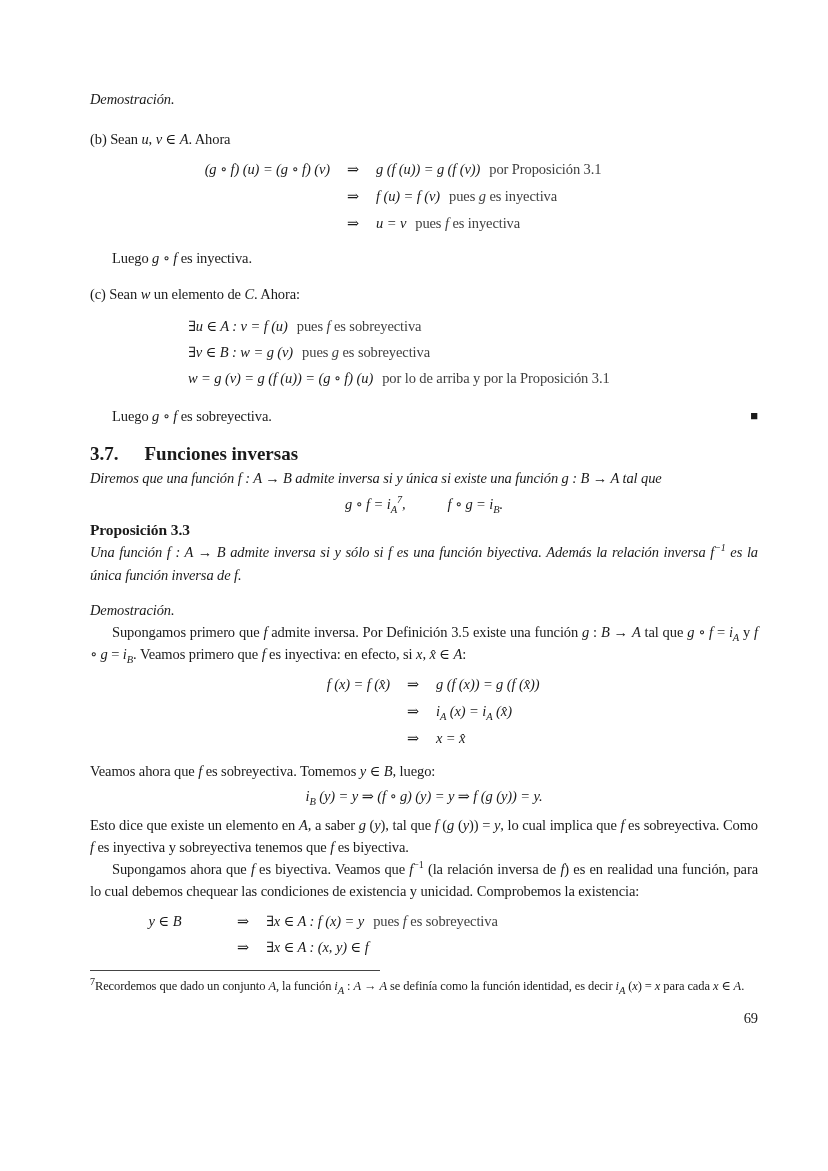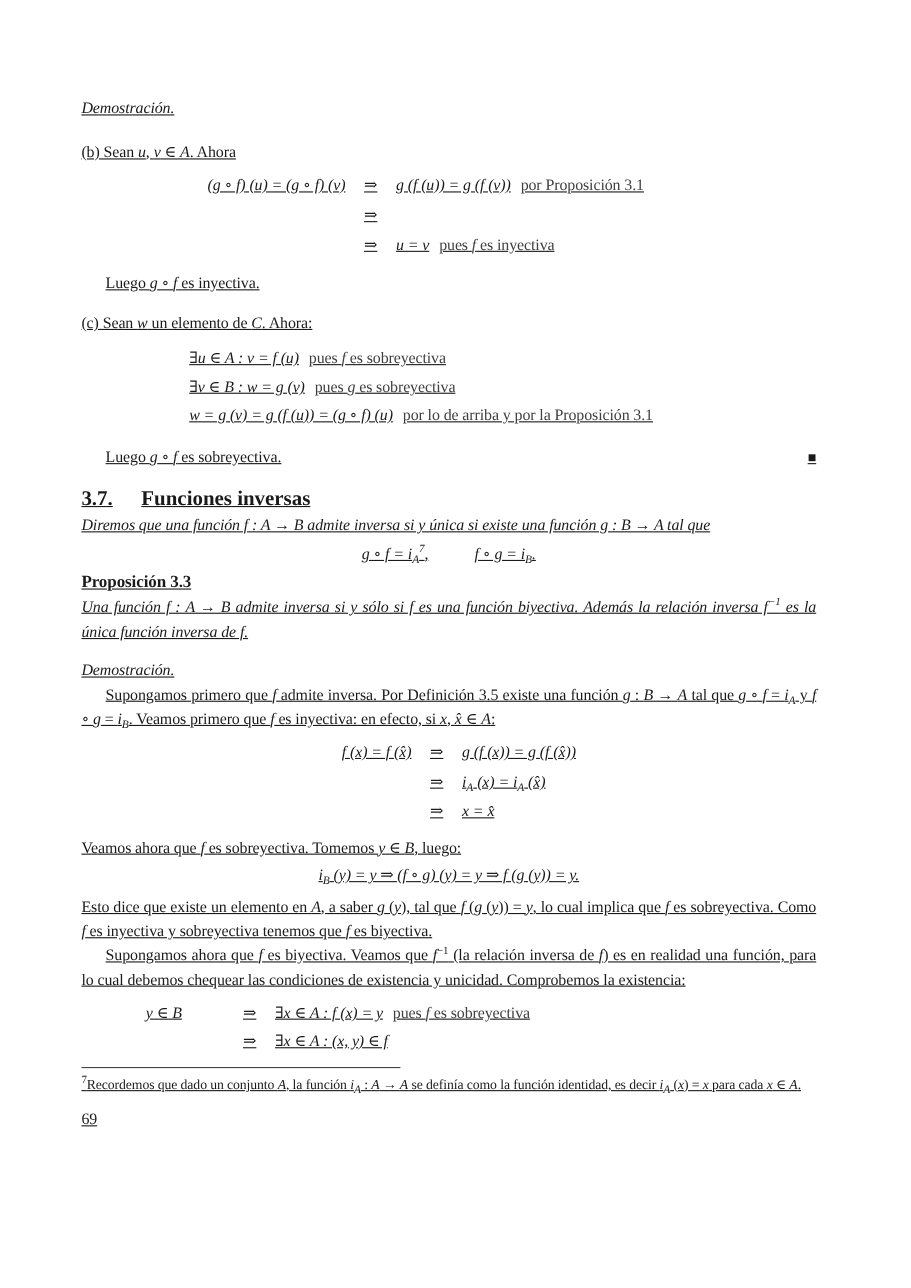--- a/index.html
+++ b/index.html
@@ -3,22 +3,22 @@
 <meta charset="utf-8">
 <style>
   * { box-sizing: border-box; }
   html, body { margin: 0; padding: 0; background: #ffffff; }
   .page {
     position: relative; width: 828px; height: 1171px; background: #ffffff;
     font-family: "Liberation Serif", "DejaVu Serif", serif;
     color: #1a1a1a; overflow: hidden;
   }
   .content {
-    position: absolute; left: 74px; top: 88px; width: 668px;
-    font-size: 14.5px; line-height: 22px; letter-spacing: -0.1px; text-decoration: underline;
+    position: absolute; left: 90px; top: 88px; width: 668px;
+    font-size: 14.5px; line-height: 22px; letter-spacing: -0.1px;
   }
   p { margin: 0; }
   .just { text-align: justify; }
   .pindent { text-indent: 22px; }
   .indent { padding-left: 22px; }
   .mt18 { margin-top: 18px; } .mt14 { margin-top: 14px; } .mt12 { margin-top: 12px; }
   .mt10 { margin-top: 10px; } .mt8 { margin-top: 8px; } .mt6 { margin-top: 6px; }
   .mt4 { margin-top: 4px; }
   .proof-label { font-style: italic; }
   .math { font-style: italic; }
@@ -40,40 +40,41 @@
   .sec-num { margin-right: 26px; }
   .subheading { font-weight: bold; font-size: 15.5px; margin-top: 3px; line-height: 22px; }
   .ibody { font-style: italic; line-height: 23px; }
   .display-math { text-align: center; line-height: 24px; margin-top: 2px; }
   .gap { margin-left: 42px; }
   sup { font-size: 10px; line-height: 0; }
   sub { font-size: 10.5px; line-height: 0; }
   .footnote { margin-top: 0; }
   .footnote-rule { width: 290px; border-top: 1.5px solid #444; margin: 10px 0 5px 0; }
   .footnote-text { font-size: 12.5px; line-height: 21px; }
-  .page-number { text-align: left; margin-top: 10px; font-size: 14.5px; }
+  .page-number { text-align: right; margin-top: 10px; font-size: 14.5px; }
 </style>
 </head>
 <body>
 
 <div class="page">
   <div class="content">
 
     <p class="proof-label">Demostración.</p>
     <p class="mt18">(b) Sean <i>u</i>, <i>v</i> ∈ <i>A</i>. Ahora</p>
 
     <div class="dv dv-b">
       <div class="drow">
         <span class="dl math">(g ∘ f) (u) = (g ∘ f) (v)</span>
         <span class="da">⇒</span>
         <span class="dr"><span class="math">g (f (u)) = g (f (v))</span><span class="note">por Proposición 3.1</span></span>
       </div>
       <div class="drow">
         <span class="dl math"></span>
         <span class="da">⇒</span>
+        <span class="dr"><span class="math">f (u) = f (v)</span><span class="note">pues <i>g</i> es inyectiva</span></span>
       </div>
       <div class="drow">
         <span class="dl math"></span>
         <span class="da">⇒</span>
         <span class="dr"><span class="math">u = v</span><span class="note">pues <i>f</i> es inyectiva</span></span>
       </div>
     </div>
 
     <p class="indent mt10">Luego <i>g</i> ∘ <i>f</i> es inyectiva.</p>
     <p class="mt14">(c) Sean <i>w</i> un elemento de <i>C</i>. Ahora:</p>

